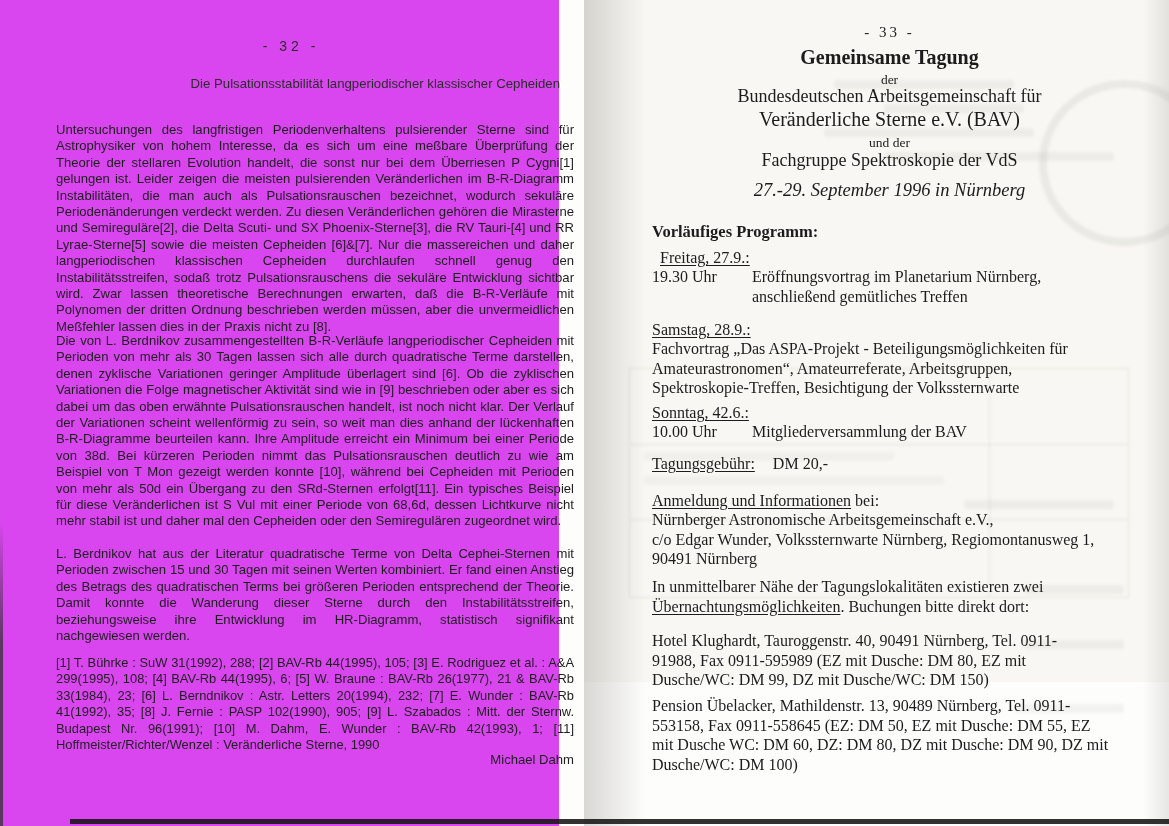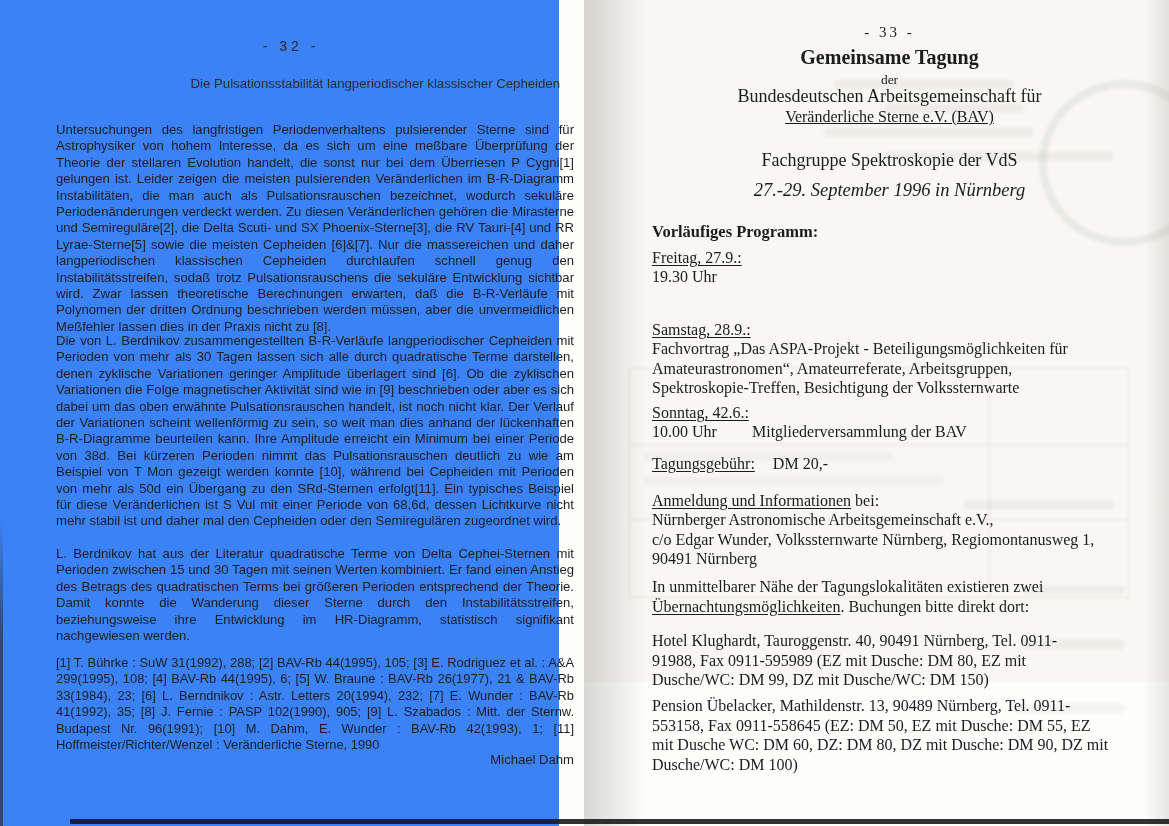--- a/index.html
+++ b/index.html
@@ -1,19 +1,19 @@
 <!DOCTYPE html>
 <html><head>
 <meta charset="utf-8">
 <style>
   html,body{margin:0;padding:0;background:#e9e9e6;}
   .canvas{position:relative;width:1169px;height:826px;background:#fdfdfc;overflow:hidden;
           font-family:"Liberation Sans",sans-serif;color:#222;}
   
-  .page-left{position:absolute;left:0;top:0;width:559px;height:826px;background:#3b82f6;}
+  .page-left{position:absolute;left:0;top:0;width:559px;height:826px;background:#d946ef;}
   .pnum-l{position:absolute;left:56px;top:38px;width:470px;text-align:center;
           font-size:14px;letter-spacing:4px;color:#2a2a2a;}
   .ltitle{position:absolute;left:40px;top:76px;width:520px;text-align:right;
           font-size:13.2px;color:#2c2c2c;}
   .lbody{position:absolute;left:56px;width:518px;margin:0;font-size:13.1px;line-height:16.4px;
          text-align:justify;color:#1e1e1e;}
   .p1{top:122px;} .p2{top:333px;} .p3{top:546px;}
   .refs{top:655px;font-size:12.9px;}
   .author{position:absolute;left:56px;top:752px;width:518px;text-align:right;
           font-size:13.1px;color:#1e1e1e;}
@@ -23,29 +23,29 @@
   .gutter{position:absolute;left:0;top:0;width:62px;height:826px;
           background:linear-gradient(to right,rgba(120,118,110,0.28),rgba(120,118,110,0.0));}
   .right-edge{position:absolute;right:0;top:0;width:26px;height:826px;
           background:linear-gradient(to left,rgba(140,138,130,0.20),rgba(140,138,130,0.0));}
   .rc{position:absolute;left:68px;width:475px;}
   .center{text-align:center;}
   .pnum-r{top:24px;font-size:15px;letter-spacing:3px;}
   .h-main{top:46px;font-size:20px;font-weight:bold;}
   .h-small{top:72px;font-size:13.5px;}
   .h-sub1{top:86px;font-size:18px;}
-  .h-sub2{top:108px;font-size:16px;text-decoration:underline;}
+  .h-sub2{top:108px;font-size:20px;}
   .h-small2{top:135px;font-size:13.5px;}
   .h-sub3{top:150px;font-size:18px;}
   .h-date{top:180px;font-size:18.5px;font-weight:normal;font-style:italic;}
   .rtext{font-size:16px;line-height:19.6px;}
   .pre{white-space:pre-line;}
   .u{text-decoration:underline;text-underline-offset:2px;}
   .prog-head{top:222px;font-size:16.5px;font-weight:bold;}
-  .day-fri{top:248px;} .row-fri{top:267px;}
+  .day-fri{top:248px;margin-left:8px;} .row-fri{top:267px;}
   .day-sat{top:320px;} .desc-sat{top:339px;}
   .day-sun{top:403px;} .row-sun{top:422px;}
   .timerow{display:flex;}
   .time{flex:0 0 100px;}
   .fee-row{top:454px;display:flex;}
   .fee-label{margin-right:18px;}
   .anm-line{top:491px;}
   .contact{top:510px;}
   .acc-intro{top:577px;}
   .hotel1{top:631px;}
@@ -103,28 +103,31 @@
     <div class="smudge s7"></div>
     <div class="smudge s8"></div>
     <div class="smudge s9"></div>
     <div class="smudge s10"></div>
 
     <div class="rc center pnum-r">- 33 -</div>
     <div class="rc center h-main">Gemeinsame Tagung</div>
     <div class="rc center h-small">der</div>
     <div class="rc center h-sub1">Bundesdeutschen Arbeitsgemeinschaft für</div>
     <div class="rc center h-sub2">Veränderliche Sterne e.V. (BAV)</div>
+    <div class="rc center h-small2">und der</div>
     <div class="rc center h-sub3">Fachgruppe Spektroskopie der VdS</div>
     <div class="rc center h-date">27.-29. September 1996 in Nürnberg</div>
 
     <div class="rc prog-head">Vorläufiges Programm:</div>
 
     <div class="rc rtext day-fri"><span class="u">Freitag, 27.9.:</span></div>
     <div class="rc rtext timerow row-fri">
       <span class="time">19.30 Uhr</span>
+      <span class="pre">Eröffnungsvortrag im Planetarium Nürnberg,
+anschließend gemütliches Treffen</span>
     </div>
 
     <div class="rc rtext day-sat"><span class="u">Samstag, 28.9.:</span></div>
     <div class="rc rtext pre desc-sat">Fachvortrag „Das ASPA-Projekt - Beteiligungsmöglichkeiten für
 Amateurastronomen“, Amateurreferate, Arbeitsgruppen,
 Spektroskopie-Treffen, Besichtigung der Volkssternwarte</div>
 
     <div class="rc rtext day-sun"><span class="u">Sonntag, 42.6.:</span></div>
     <div class="rc rtext timerow row-sun">
       <span class="time">10.00 Uhr</span>

